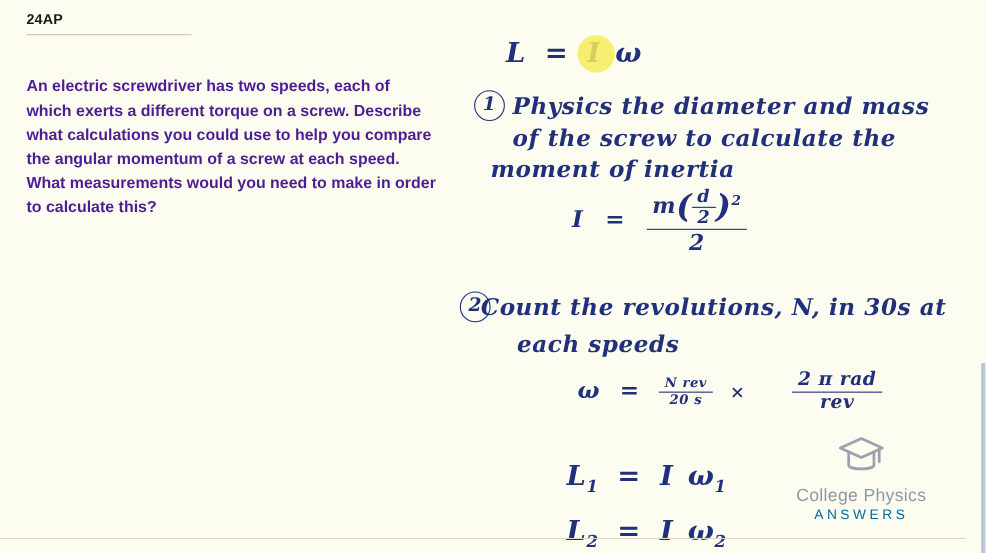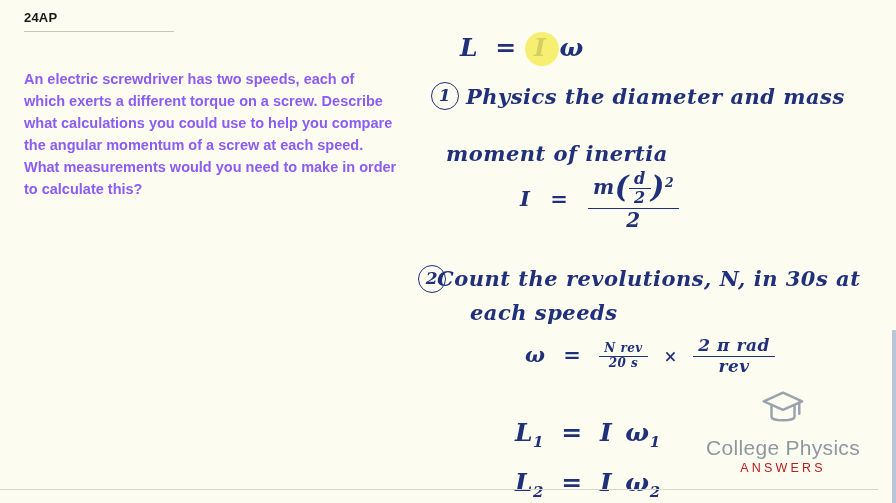--- a/index.html
+++ b/index.html
@@ -36,21 +36,21 @@
   }
   .id-rule {
     width: 150px;
     height: 1px;
     background: #c9c7b4;
     margin-bottom: 20px;
   }
   .problem-text {
     font-size: 14.5px;
     line-height: 22px;
-    color: #8b5cf6;
+    color: #4c1d95;
     width: 375px;
     margin-top: 36px;
   }
 
   
   .hand {
     position: absolute;
     left: 420px;
     top: 0;
     width: 476px;
@@ -154,28 +154,28 @@
     width: 190px;
     text-align: center;
     color: #9aa3ad;
   }
   .logo-mark {
     width: 46px;
     height: 46px;
     margin: 0 auto 4px auto;
   }
   .logo-title {
-    font-size: 21px;
+    font-size: 16px;
     color: #8e98a3;
     letter-spacing: .3px;
   }
   .logo-sub {
     font-size: 12.5px;
     letter-spacing: 3.2px;
-    color: #b91c1c;
+    color: #0369a1;
     margin-top: 1px;
   }
 </style>
 </head>
 <body>
 
 <div class="page">
 
   <div class="left-col">
     <div class="problem-id">24AP</div>
@@ -191,20 +191,21 @@
       <span>I</span>
       <span style="padding-left:4px;">ω</span>
     </div>
 
     <div class="cursor-dot" style="left:105px; top:32px;"></div>
 
     <div class="hw" style="left:11px; top:82px;">
       <span class="circled">1</span>
     </div>
     <div class="hw med" style="left:46px; top:84px;">Physics the diameter and mass</div>
+    <div class="hw med" style="left:46px; top:113px;">of the screw to calculate the</div>
     <div class="hw med" style="left:26px; top:141px;">moment of inertia</div>
 
     <div class="hw med" style="left:100px; top:170px;">
       <span>I</span>
       <span style="padding:0 12px;">=</span>
       <span class="frac" style="font-size:20px;">
         <span class="num">
           <span>m</span><span class="paren-big">(</span><span class="frac small"><span class="num">d</span><span class="den">2</span></span><span class="paren-big">)</span><span class="sup">2</span>
         </span>
         <span class="den">2</span>
@@ -218,21 +219,21 @@
     <div class="hw med" style="left:50px; top:300px;">each speeds</div>
 
     <div class="hw med" style="left:105px; top:336px;">
       <span>ω</span>
       <span style="padding:0 10px;">=</span>
       <span class="frac" style="font-size:12px;">
         <span class="num">N rev</span>
         <span class="den">20 s</span>
       </span>
       <span style="padding:0 8px; font-size:16px;">×</span>
-      <span class="frac" style="font-size:17px;">
+      <span class="frac" style="font-size:17px;margin-left:27px;">
         <span class="num">2 π rad</span>
         <span class="den">rev</span>
       </span>
     </div>
 
     <div class="hw big" style="left:95px; top:418px;">
       <span>L</span><span class="sub">1</span>
       <span style="padding:0 8px;">=</span>
       <span>I</span>
       <span style="padding-left:4px;">ω</span><span class="sub">1</span>

